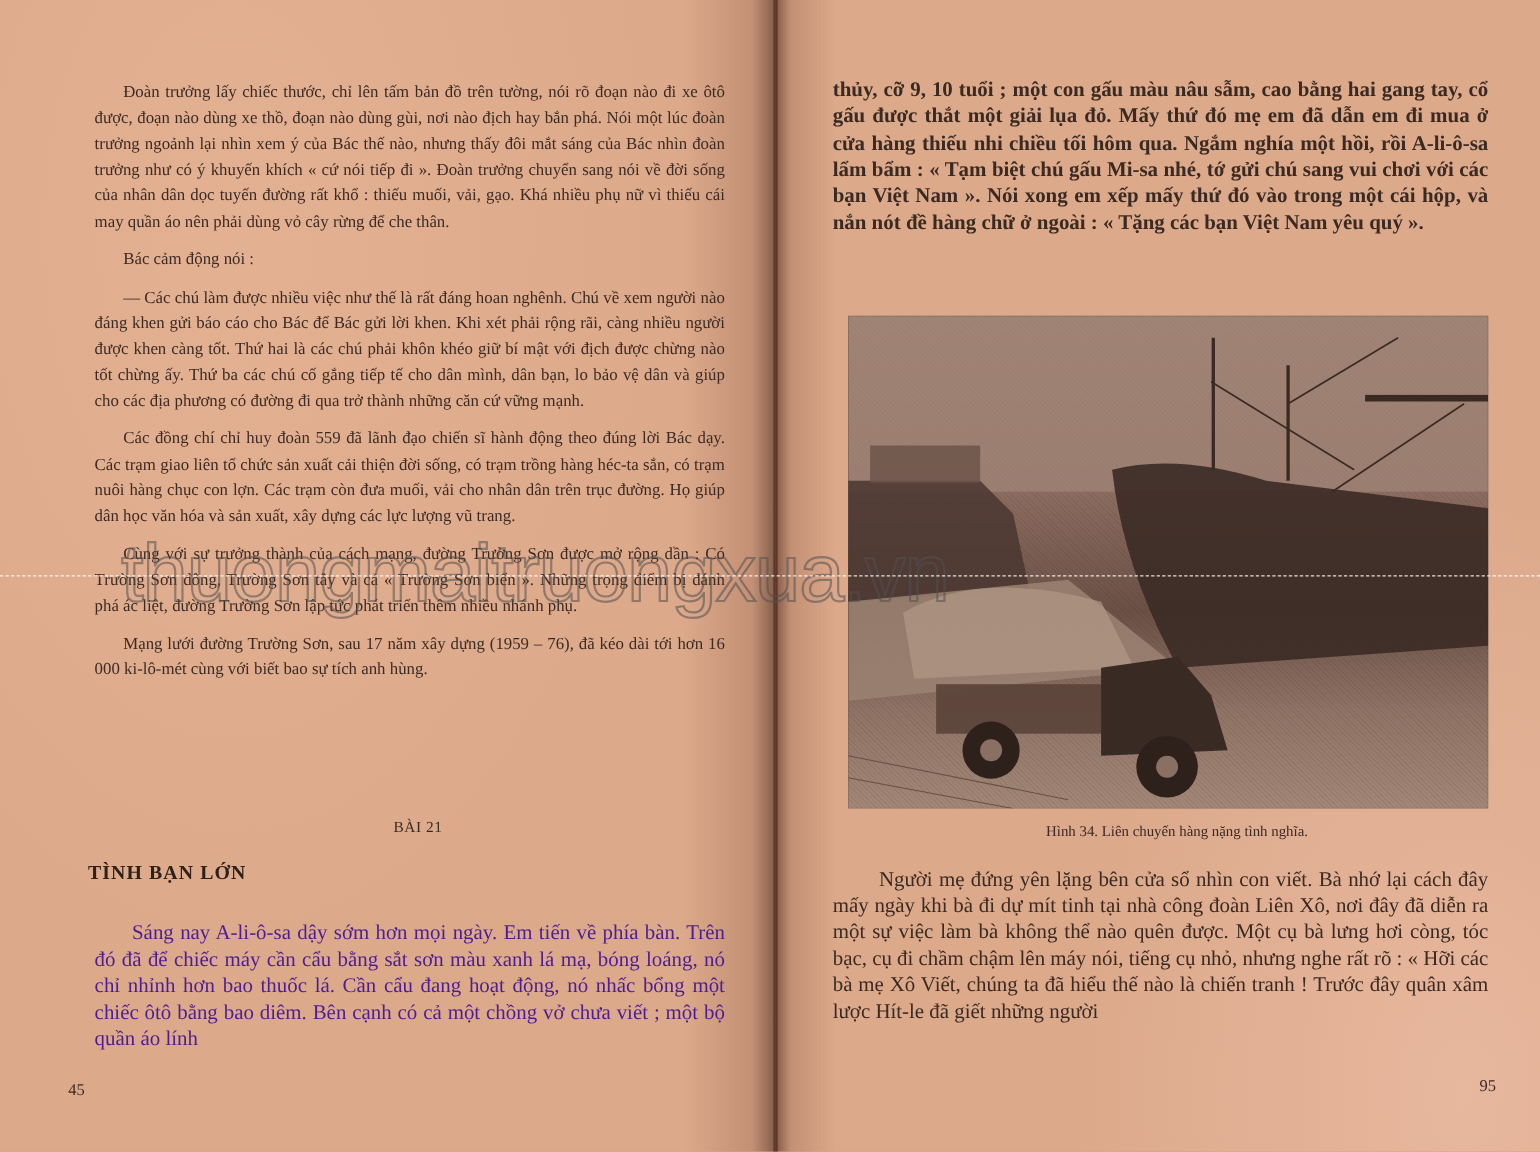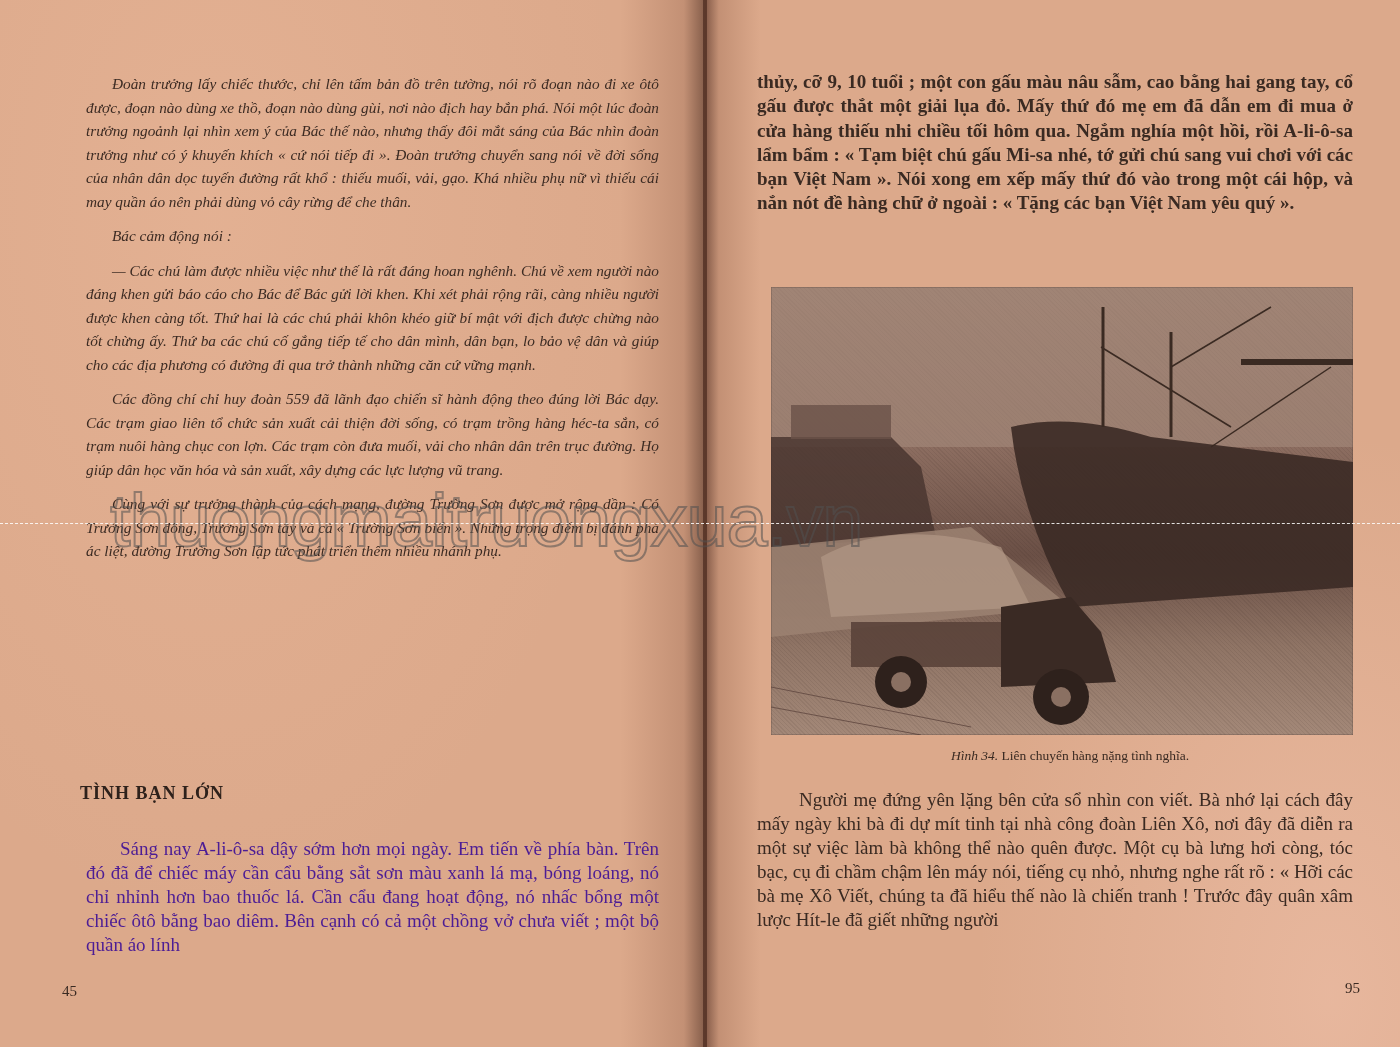--- a/index.html
+++ b/index.html
@@ -28,21 +28,21 @@
       linear-gradient(to right, rgba(70,35,25,0.6) 0, rgba(120,70,50,0.25) 2%, rgba(0,0,0,0) 8%),
       radial-gradient(ellipse at 90% 95%, rgba(245,200,180,0.45), transparent 40%),
       #dca98b;
   }
   .gutter { position: absolute; left: 703px; top: 0; width: 4px; height: 1047px; background: #4a2a1e; opacity: .7; }
 
   .text-block p { margin: 0; }
   
   .left-body {
     position: absolute; left: 86px; top: 72px; width: 573px;
-    font-style: italic; font-size: 15.3px; line-height: 23.5px; color: #3c2b23;
+    font-size: 15.3px; line-height: 23.5px; color: #3c2b23;
     text-align: justify;
   }
   .left-body p { text-indent: 26px; margin-bottom: 11px; }
   .left-body p.tight { margin-bottom: 0; }
 
   .lesson-num {
     position: absolute; left: 80px; width: 600px; top: 745px;
     text-align: center; font-size: 14px; letter-spacing: 0.5px; color: #3a2a22;
   }
   .lesson-title {
@@ -68,21 +68,21 @@
     background:
       repeating-linear-gradient(45deg, rgba(40,25,20,0.08) 0 1px, transparent 1px 3px),
       linear-gradient(180deg, #9a7b6c 0%, #8d6e61 35%, #6b5046 60%, #8f7465 80%, #a38878 100%);
     overflow: hidden;
   }
   .photo svg { position: absolute; inset: 0; }
   .caption {
     position: absolute; left: 770px; width: 600px; top: 748px;
     text-align: center; font-size: 13.5px; color: #3a2a22;
   }
-  .caption .fig { font-style: italic; }
+  .caption .fig { }
   .right-bottom {
     position: absolute; left: 757px; top: 788px; width: 596px;
     font-size: 19px; line-height: 24px; color: #3a2a22; text-align: justify;
   }
   .right-bottom p { text-indent: 42px; }
 
   .watermark {
     position: absolute; left: 110px; top: 478px; width: 1300px;
     font-family: "Liberation Sans", "DejaVu Sans", sans-serif;
     font-size: 74px; font-weight: normal; letter-spacing: -1px;
@@ -101,22 +101,24 @@
   <div class="page page-left"></div>
   <div class="page page-right"></div>
   <div class="gutter"></div>
 
   <div class="left-body text-block">
     <p>Đoàn trưởng lấy chiếc thước, chỉ lên tấm bản đồ trên tường, nói rõ đoạn nào đi xe ôtô được, đoạn nào dùng xe thồ, đoạn nào dùng gùi, nơi nào địch hay bắn phá. Nói một lúc đoàn trưởng ngoảnh lại nhìn xem ý của Bác thế nào, nhưng thấy đôi mắt sáng của Bác nhìn đoàn trưởng như có ý khuyến khích « cứ nói tiếp đi ». Đoàn trưởng chuyển sang nói về đời sống của nhân dân dọc tuyến đường rất khổ : thiếu muối, vải, gạo. Khá nhiều phụ nữ vì thiếu cái may quần áo nên phải dùng vỏ cây rừng để che thân.</p>
     <p>Bác cảm động nói :</p>
     <p>— Các chú làm được nhiều việc như thế là rất đáng hoan nghênh. Chú về xem người nào đáng khen gửi báo cáo cho Bác để Bác gửi lời khen. Khi xét phải rộng rãi, càng nhiều người được khen càng tốt. Thứ hai là các chú phải khôn khéo giữ bí mật với địch được chừng nào tốt chừng ấy. Thứ ba các chú cố gắng tiếp tế cho dân mình, dân bạn, lo bảo vệ dân và giúp cho các địa phương có đường đi qua trở thành những căn cứ vững mạnh.</p>
     <p>Các đồng chí chỉ huy đoàn 559 đã lãnh đạo chiến sĩ hành động theo đúng lời Bác dạy. Các trạm giao liên tổ chức sản xuất cải thiện đời sống, có trạm trồng hàng héc-ta sắn, có trạm nuôi hàng chục con lợn. Các trạm còn đưa muối, vải cho nhân dân trên trục đường. Họ giúp dân học văn hóa và sản xuất, xây dựng các lực lượng vũ trang.</p>
     <p>Cùng với sự trưởng thành của cách mạng, đường Trường Sơn được mở rộng dần : Có Trường Sơn đông, Trường Sơn tây và cả « Trường Sơn biển ». Những trọng điểm bị đánh phá ác liệt, đường Trường Sơn lập tức phát triển thêm nhiều nhánh phụ.</p>
+    <p class="tight">Mạng lưới đường Trường Sơn, sau 17 năm xây dựng (1959 – 76), đã kéo dài tới hơn 16 000 ki-lô-mét cùng với biết bao sự tích anh hùng.</p>
   </div>
 
+  <div class="lesson-num">BÀI 21</div>
   <div class="lesson-title">TÌNH BẠN LỚN</div>
 
   <div class="left-story text-block">
     <p>Sáng nay A-li-ô-sa dậy sớm hơn mọi ngày. Em tiến về phía bàn. Trên đó đã để chiếc máy cần cẩu bằng sắt sơn màu xanh lá mạ, bóng loáng, nó chỉ nhỉnh hơn bao thuốc lá. Cần cẩu đang hoạt động, nó nhấc bổng một chiếc ôtô bằng bao diêm. Bên cạnh có cả một chồng vở chưa viết ; một bộ quần áo lính</p>
   </div>
 
   <div class="page-num pn-left">45</div>
 
   <div class="right-top text-block">
     <p>thủy, cỡ 9, 10 tuổi ; một con gấu màu nâu sẫm, cao bằng hai gang tay, cổ gấu được thắt một giải lụa đỏ. Mấy thứ đó mẹ em đã dẫn em đi mua ở cửa hàng thiếu nhi chiều tối hôm qua. Ngắm nghía một hồi, rồi A-li-ô-sa lẩm bẩm : « Tạm biệt chú gấu Mi-sa nhé, tớ gửi chú sang vui chơi với các bạn Việt Nam ». Nói xong em xếp mấy thứ đó vào trong một cái hộp, và nắn nót đề hàng chữ ở ngoài : « Tặng các bạn Việt Nam yêu quý ».</p>

